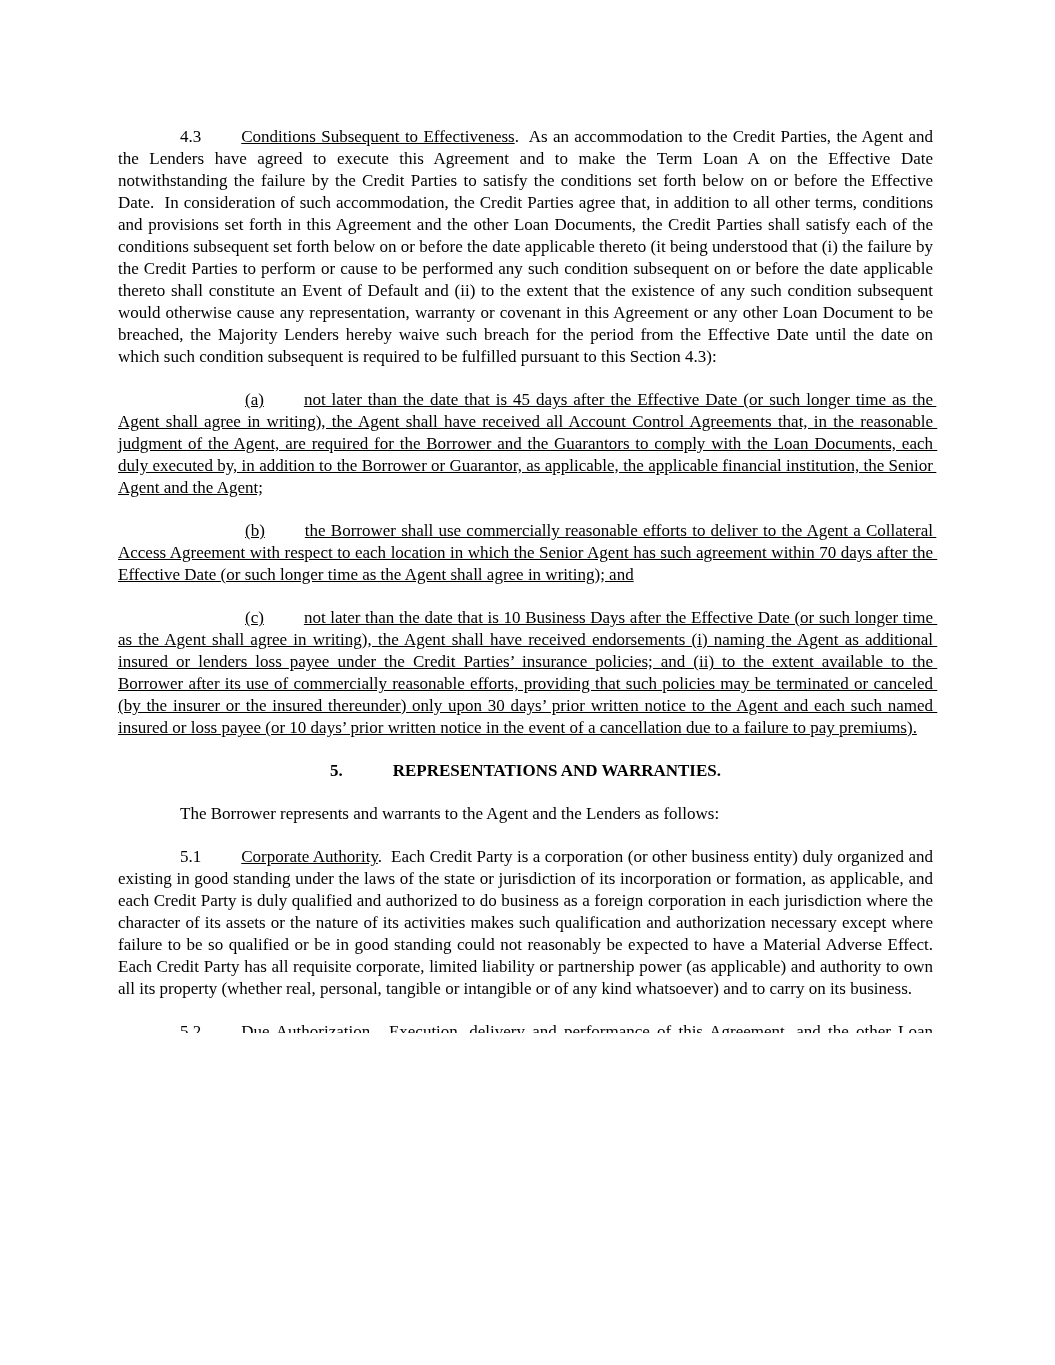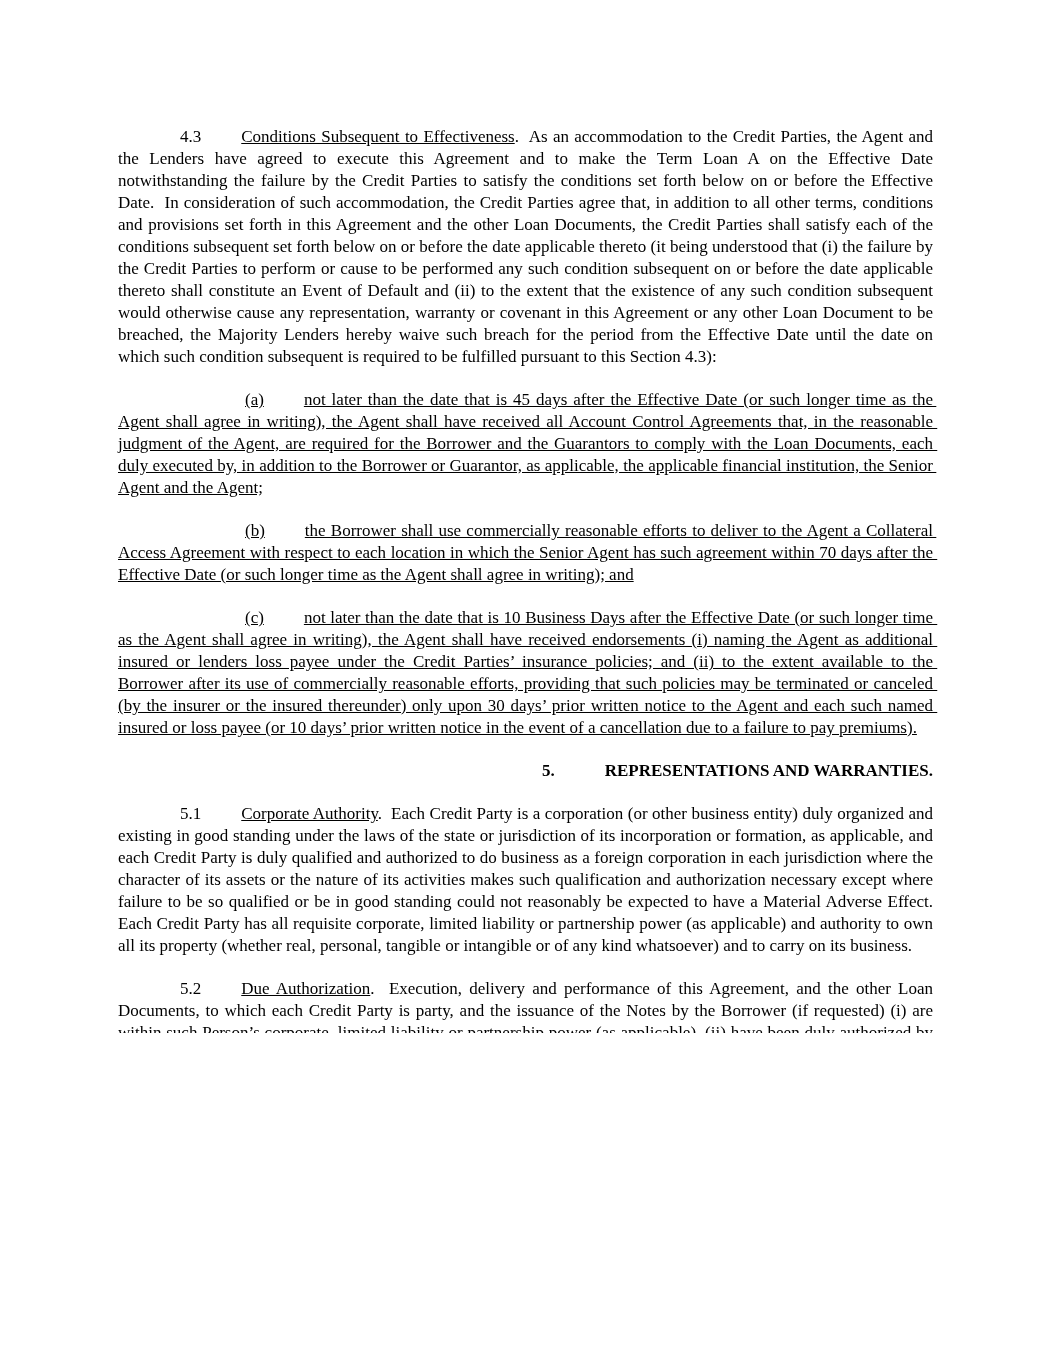--- a/index.html
+++ b/index.html
@@ -25,21 +25,21 @@
   .tab  { display: inline-block; }
   .t1   { width: 40px; }
   .t2   { width: 50px; }
   .u    { text-decoration: underline; }
   .t    { white-space: pre-wrap; }
   .heading5 {
     font-weight: bold;
     font-size: 17px;
     line-height: 22px;
     margin: 0 0 21px 0;
-    text-align: right;
+    text-align: center;
   }
   .para-52 { margin-bottom: 4px; }
   .hl-bar {
     background: #f8d9a4;
     margin: 0 -16px 0 -15px;
     height: 21px;
     line-height: 21px;
     text-align: center;
   }
   .del-num {
@@ -67,20 +67,21 @@
   <p class="para indent1"><span>4.3</span><span class="tab t1"></span><span class="u">Conditions Subsequent to Effectiveness</span><span class="t">.  As an accommodation to the Credit Parties, the Agent and the Lenders have agreed to execute this Agreement and to make the Term Loan A on the Effective Date notwithstanding the failure by the Credit Parties to satisfy the conditions set forth below on or before the Effective Date.  In consideration of such accommodation, the Credit Parties agree that, in addition to all other terms, conditions and provisions set forth in this Agreement and the other Loan Documents, the Credit Parties shall satisfy each of the conditions subsequent set forth below on or before the date applicable thereto (it being understood that (i) the failure by the Credit Parties to perform or cause to be performed any such condition subsequent on or before the date applicable thereto shall constitute an Event of Default and (ii) to the extent that the existence of any such condition subsequent would otherwise cause any representation, warranty or covenant in this Agreement or any other Loan Document to be breached, the Majority Lenders hereby waive such breach for the period from the Effective Date until the date on which such condition subsequent is required to be fulfilled pursuant to this Section 4.3):</span></p>
 
   <p class="para sub"><span>(a)</span><span class="tab t1"></span><span class="t">not later than the date that is 45 days after the Effective Date (or such longer time as the Agent shall agree in writing), the Agent shall have received all Account Control Agreements that, in the reasonable judgment of the Agent, are required for the Borrower and the Guarantors to comply with the Loan Documents, each duly executed by, in addition to the Borrower or Guarantor, as applicable, the applicable financial institution, the Senior Agent and the Agent;</span></p>
 
   <p class="para sub"><span>(b)</span><span class="tab t1"></span><span class="t">the Borrower shall use commercially reasonable efforts to deliver to the Agent a Collateral Access Agreement with respect to each location in which the Senior Agent has such agreement within 70 days after the Effective Date (or such longer time as the Agent shall agree in writing); and</span></p>
 
   <p class="para sub"><span>(c)</span><span class="tab t1"></span><span class="t">not later than the date that is 10 Business Days after the Effective Date (or such longer time as the Agent shall agree in writing), the Agent shall have received endorsements (i) naming the Agent as additional insured or lenders loss payee under the Credit Parties’ insurance policies; and (ii) to the extent available to the Borrower after its use of commercially reasonable efforts, providing that such policies may be terminated or canceled (by the insurer or the insured thereunder) only upon 30 days’ prior written notice to the Agent and each such named insured or loss payee (or 10 days’ prior written notice in the event of a cancellation due to a failure to pay premiums).</span></p>
 
   <h2 class="heading5"><span>5.</span><span class="tab t2"></span><span>REPRESENTATIONS AND WARRANTIES.</span></h2>
 
+  <p class="para indent1"><span class="t">The Borrower represents and warrants to the Agent and the Lenders as follows:</span></p>
 
   <p class="para indent1"><span>5.1</span><span class="tab t1"></span><span class="u">Corporate Authority</span><span class="t">.  Each Credit Party is a corporation (or other business entity) duly organized and existing in good standing under the laws of the state or jurisdiction of its incorporation or formation, as applicable, and each Credit Party is duly qualified and authorized to do business as a foreign corporation in each jurisdiction where the character of its assets or the nature of its activities makes such qualification and authorization necessary except where failure to be so qualified or be in good standing could not reasonably be expected to have a Material Adverse Effect. Each Credit Party has all requisite corporate, limited liability or partnership power (as applicable) and authority to own all its property (whether real, personal, tangible or intangible or of any kind whatsoever) and to carry on its business.</span></p>
 
   <p class="para indent1 para-52"><span>5.2</span><span class="tab t1"></span><span class="u">Due Authorization</span><span class="t">.  Execution, delivery and performance of this Agreement, and the other Loan Documents, to which each Credit Party is party, and the issuance of the Notes by the Borrower (if requested) (i) are within such Person’s corporate, limited liability or partnership power (as applicable), (ii) have been duly authorized by all necessary action, (iii) are not in contravention of any Requirement of Law applicable to such Credit Party or the terms of such Credit Party’s organizational documents, any Material Contract or the Senior Loan Documents or (iv) do not and will not result in or require the</span></p>
 
   <div class="hl-bar"><span class="del-num">42</span></div>
 
   <div class="ins-row"><span class="ins-num">42</span></div>
 
 </div>

